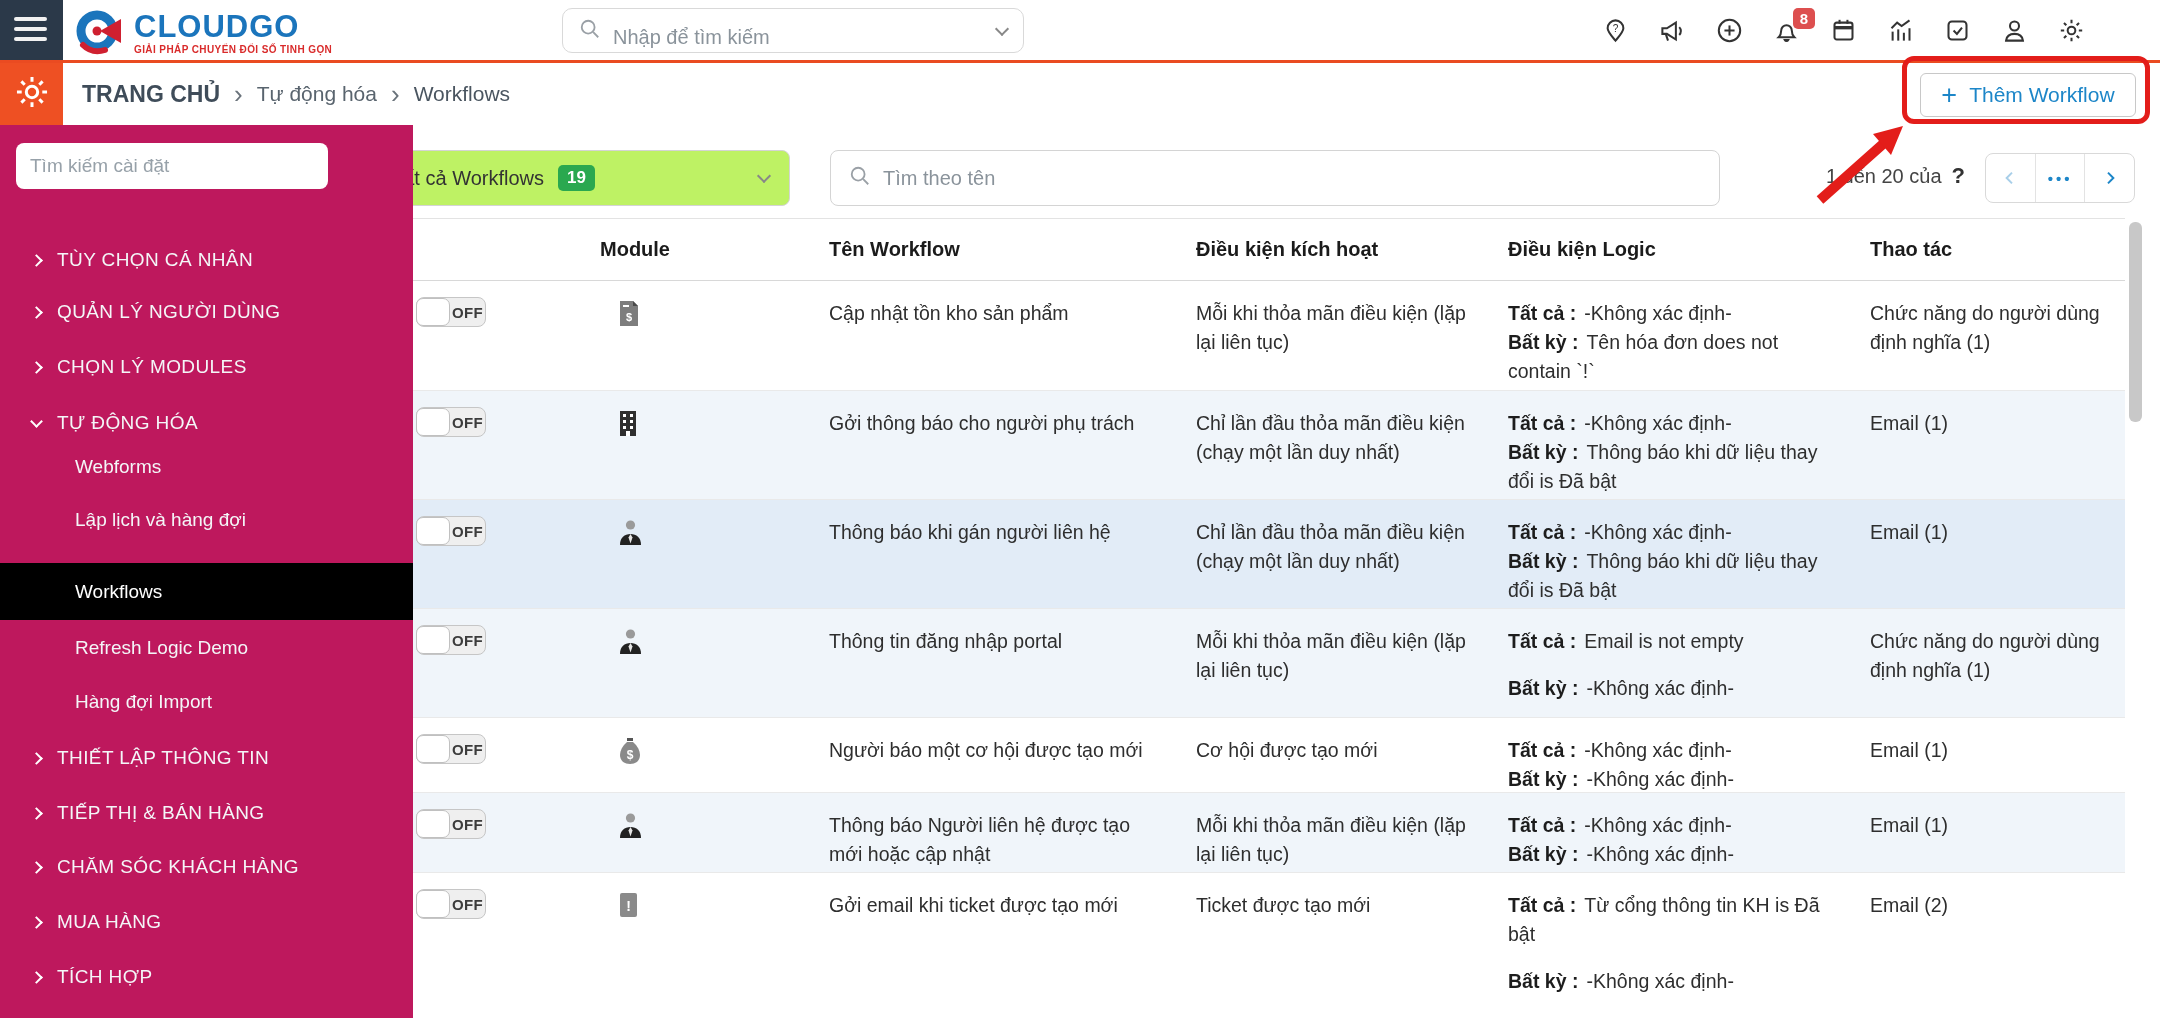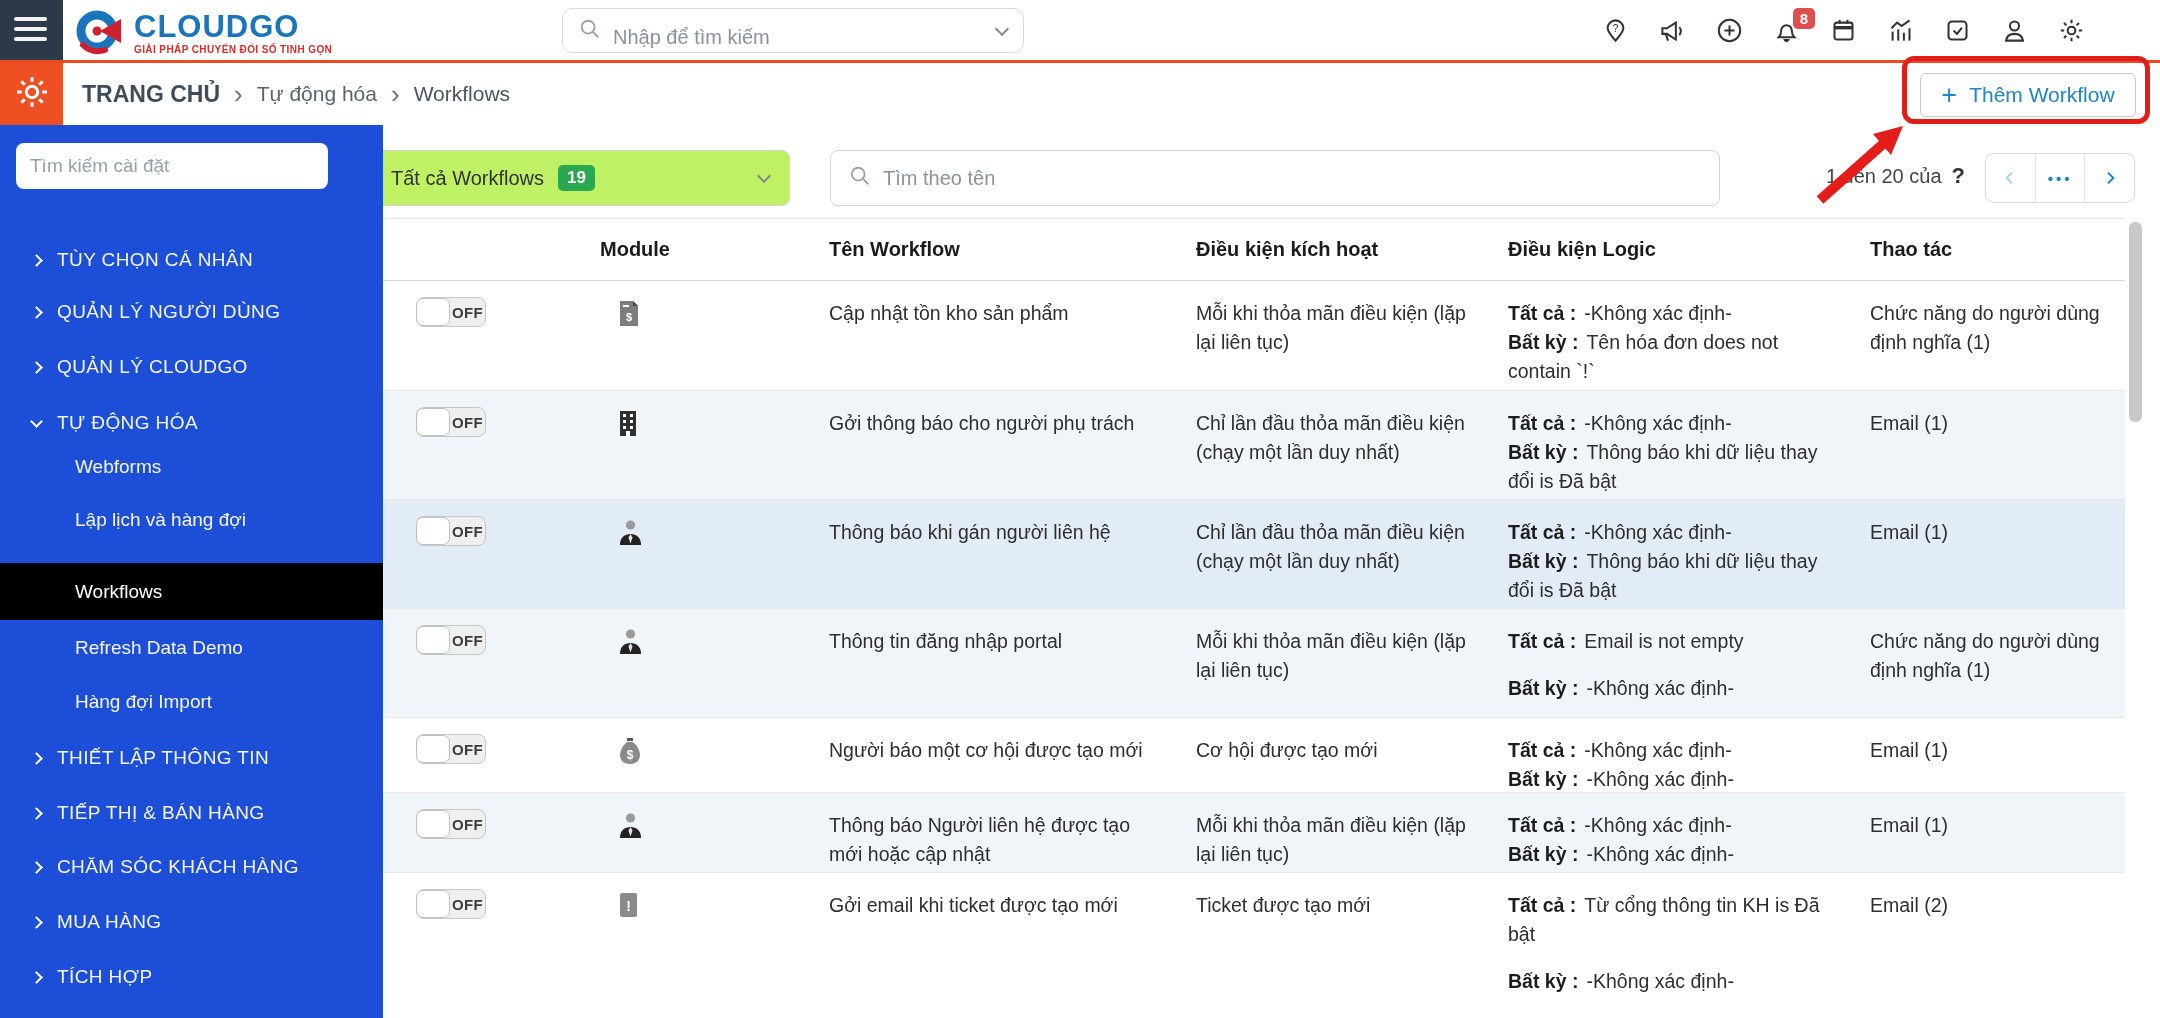--- a/index.html
+++ b/index.html
@@ -32,21 +32,21 @@
   .crumb { font-size:21px; color:#59646e; cursor:pointer; }
   .crumb-cur { font-size:21px; color:#4a5560; }
   .add-btn { position:absolute; left:1920px; top:10px; width:216px; height:44px; background:#fff; border:1px solid #c8c8c8; border-radius:6px; display:flex; align-items:center; justify-content:center; gap:12px; color:#1d86c8; font-size:21px; cursor:pointer; }
   .add-plus { font-size:27px; line-height:20px; font-weight:400; }
 
   
   .annot-box { position:absolute; left:1902px; top:56px; width:248px; height:68px; border:5px solid #e31d1a; border-radius:12px; z-index:9; pointer-events:none; }
   .annot-arrow { position:absolute; left:1790px; top:112px; z-index:9; pointer-events:none; }
 
   
-  .sidebar { position:absolute; left:0; top:125px; width:383px; height:893px; background:#1d4ed8; z-index:2; }
+  .sidebar { position:absolute; left:0; top:125px; width:413px; height:893px; background:#be185d; z-index:2; }
   .side-search { position:absolute; left:16px; top:18px; width:312px; height:46px; background:#fff; border:0; border-radius:8px; padding:0 14px; font-size:19px; color:#333; outline:0; font-family:inherit; }
   .side-search::placeholder { color:#97a1a9; }
   .sitem { position:absolute; left:0; right:0; height:40px; display:flex; align-items:center; color:#f4f6f8; font-size:19px; letter-spacing:.4px; cursor:pointer; }
   .sitem .chev { margin-left:32px; margin-right:16px; width:9px; height:9px; border-right:2px solid #fff; border-bottom:2px solid #fff; transform:rotate(-45deg); flex:0 0 auto; }
   .sitem .chev.open { transform:rotate(45deg); margin-top:-4px; }
   .ssub { position:absolute; left:0; right:0; height:40px; display:flex; align-items:center; padding-left:75px; color:#f4f6f8; font-size:19px; cursor:pointer; }
   .ssub.active { height:57px; background:#000; color:#fff; }
 
   
   .content { position:absolute; left:345px; top:125px; width:1815px; height:893px; background:#fff; }
@@ -217,37 +217,37 @@
     <div class="sitem" style="top:115px">
         <span class="chev"></span>
         <span>TÙY CHỌN CÁ NHÂN</span>
       </div>
     <div class="sitem" style="top:167px">
         <span class="chev"></span>
         <span>QUẢN LÝ NGƯỜI DÙNG</span>
       </div>
     <div class="sitem" style="top:222px">
         <span class="chev"></span>
-        <span>QUẢN LÝ CLOUDGO</span>
+        <span>CHỌN LÝ MODULES</span>
       </div>
     <div class="sitem" style="top:278px">
         <span class="chev open"></span>
         <span>TỰ ĐỘNG HÓA</span>
       </div>
     <div class="ssub" style="top:322px">
         <span>Webforms</span>
       </div>
     <div class="ssub" style="top:375px">
         <span>Lập lịch và hàng đợi</span>
       </div>
     <div class="ssub active" style="top:438px">
         <span>Workflows</span>
       </div>
     <div class="ssub" style="top:503px">
-        <span>Refresh Data Demo</span>
+        <span>Refresh Logic Demo</span>
       </div>
     <div class="ssub" style="top:557px">
         <span>Hàng đợi Import</span>
       </div>
     <div class="sitem" style="top:613px">
         <span class="chev"></span>
         <span>THIẾT LẬP THÔNG TIN</span>
       </div>
     <div class="sitem" style="top:668px">
         <span class="chev"></span>

